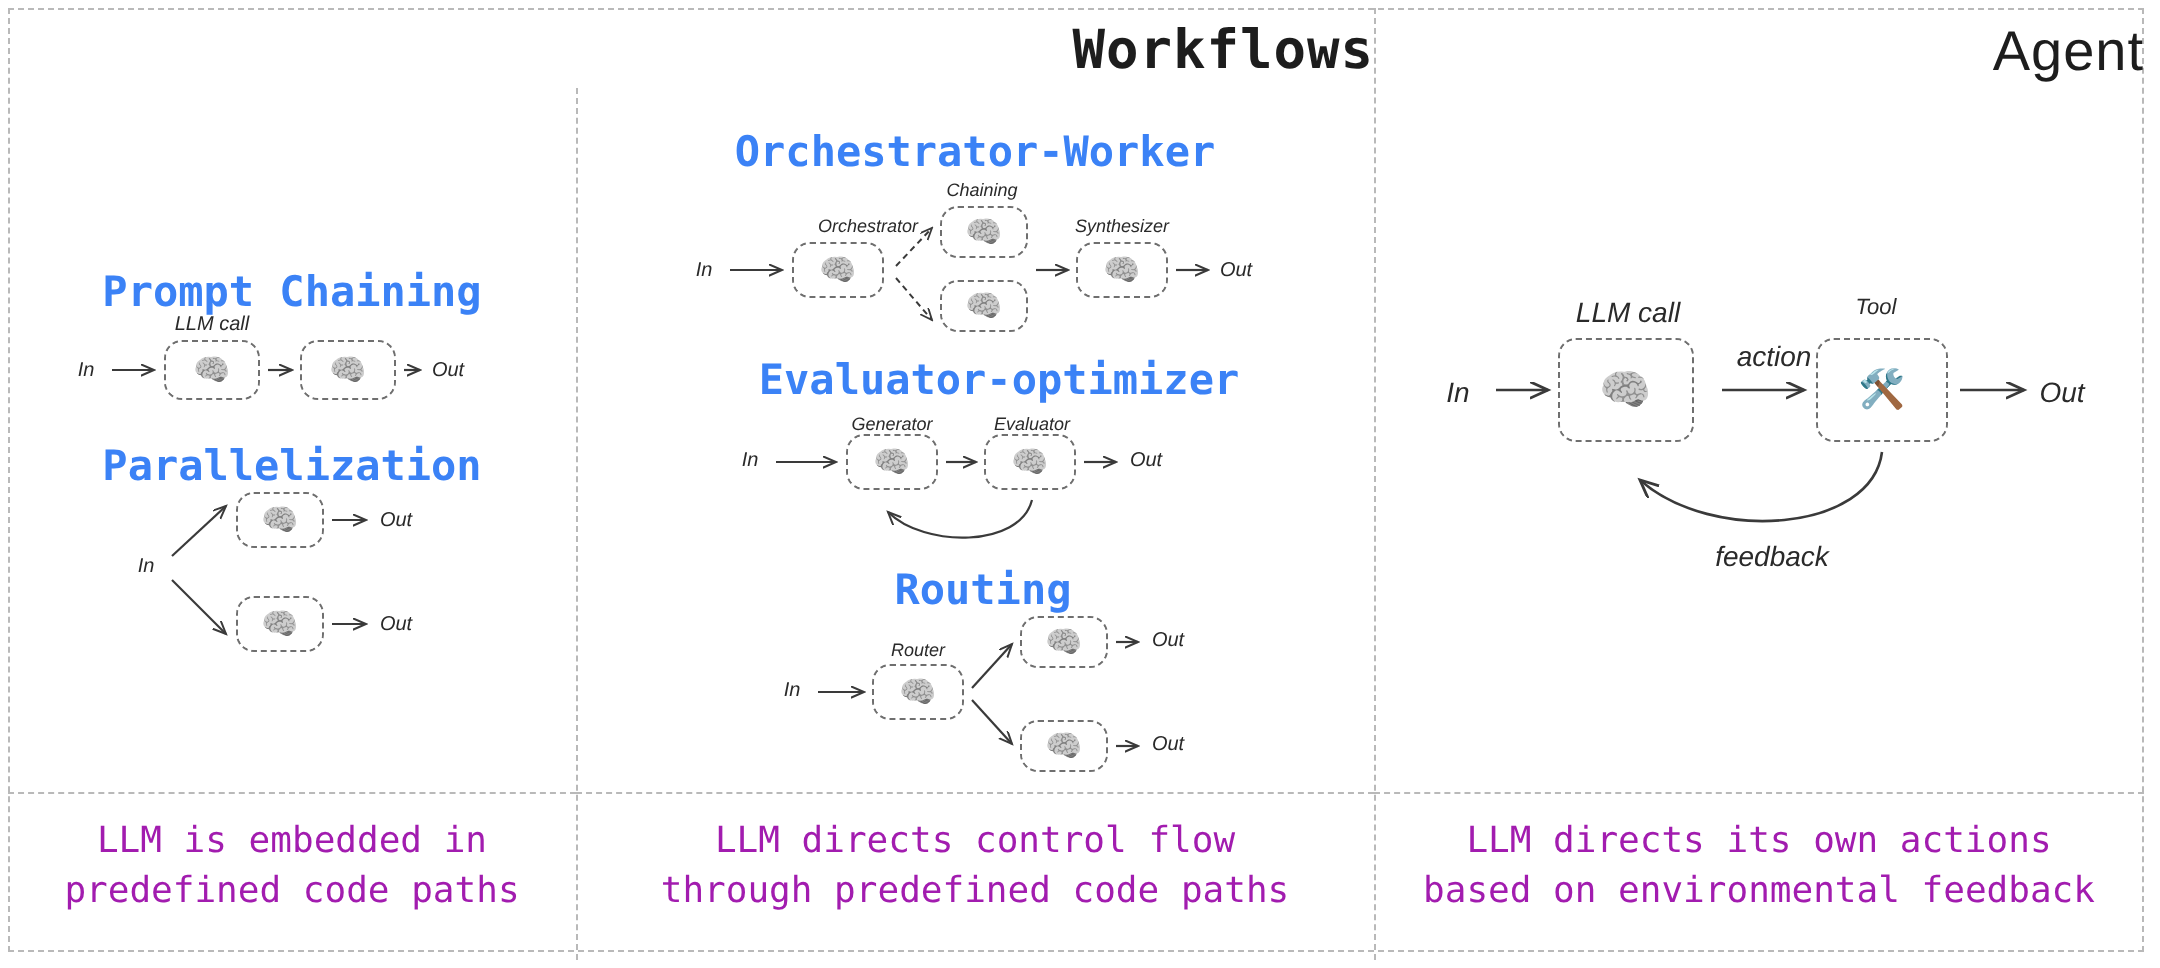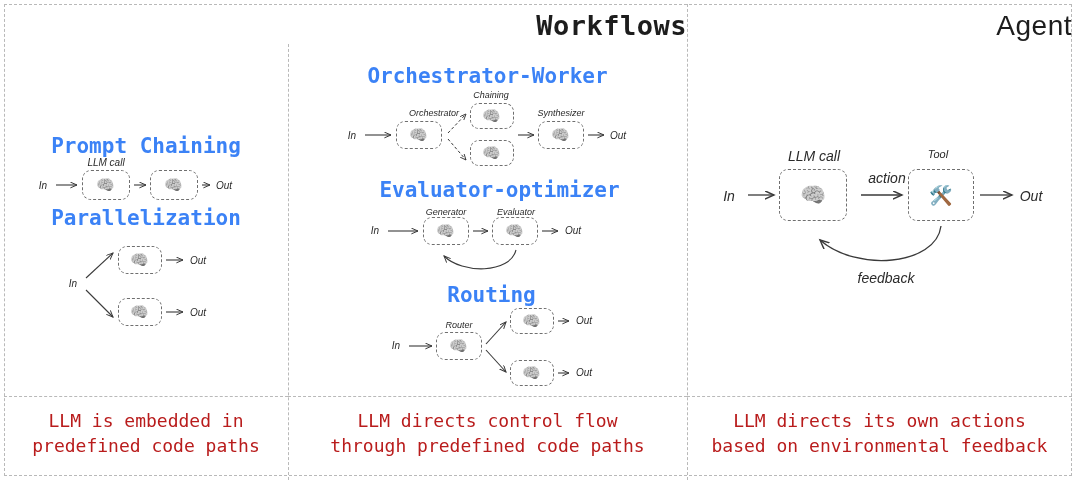--- a/index.html
+++ b/index.html
@@ -34,21 +34,21 @@
   .hdr-agent{left:687px;width:385px;top:10px;font-family:"Liberation Sans",sans-serif;font-weight:400;font-size:28px;}
 
   
   .sect{
     position:absolute;text-align:center;color:#3b82f6;
     font-family:"DejaVu Sans Mono",monospace;font-weight:700;font-size:21px;
   }
 
   
   .caption{
-    position:absolute;text-align:center;color:#b91c1c;
+    position:absolute;text-align:center;color:#a21caf;
     font-family:"DejaVu Sans Mono",monospace;font-size:18px;line-height:25px;
     top:408px;white-space:pre-line;
   }
   .cap1{left:4px;width:284px;}
   .cap2{left:288px;width:399px;}
   .cap3{left:687px;width:385px;}
 
   
   .node{
     position:absolute;
@@ -111,21 +111,21 @@
     </marker>
     <marker id="ahb" markerWidth="9" markerHeight="9" refX="7" refY="3.2" orient="auto">
       <path d="M0,0 L7,3.2 L0,6.4" stroke="#3a3a3a" stroke-width="1.1" fill="none"></path>
     </marker>
   </defs>
   <line x1="56" y1="185" x2="77" y2="185" stroke-width="1.1" marker-end="url(#ah)"></line>
   <line x1="134" y1="185" x2="146" y2="185" stroke-width="1.1" marker-end="url(#ah)"></line>
   <line x1="202" y1="185" x2="210" y2="185" stroke-width="1.1" marker-end="url(#ah)"></line>
 </svg>
 
-<div class="sect" style="left:4px;width:284px;top:206px;">Parallelization</div>
+<div class="sect" style="left:4px;width:284px;top:221px;">Parallelization</div>
 
 <div class="io" style="left:62px;top:278px;width:22px;font-size:10px;">In</div>
 
 <div class="node" style="left:118px;top:246px;width:44px;height:28px;">
   <span class="glyph">🧠</span>
 </div>
 <div class="node" style="left:118px;top:298px;width:44px;height:28px;">
   <span class="glyph">🧠</span>
 </div>
 <div class="io" style="left:186px;top:255px;width:24px;font-size:10px;">Out</div>

